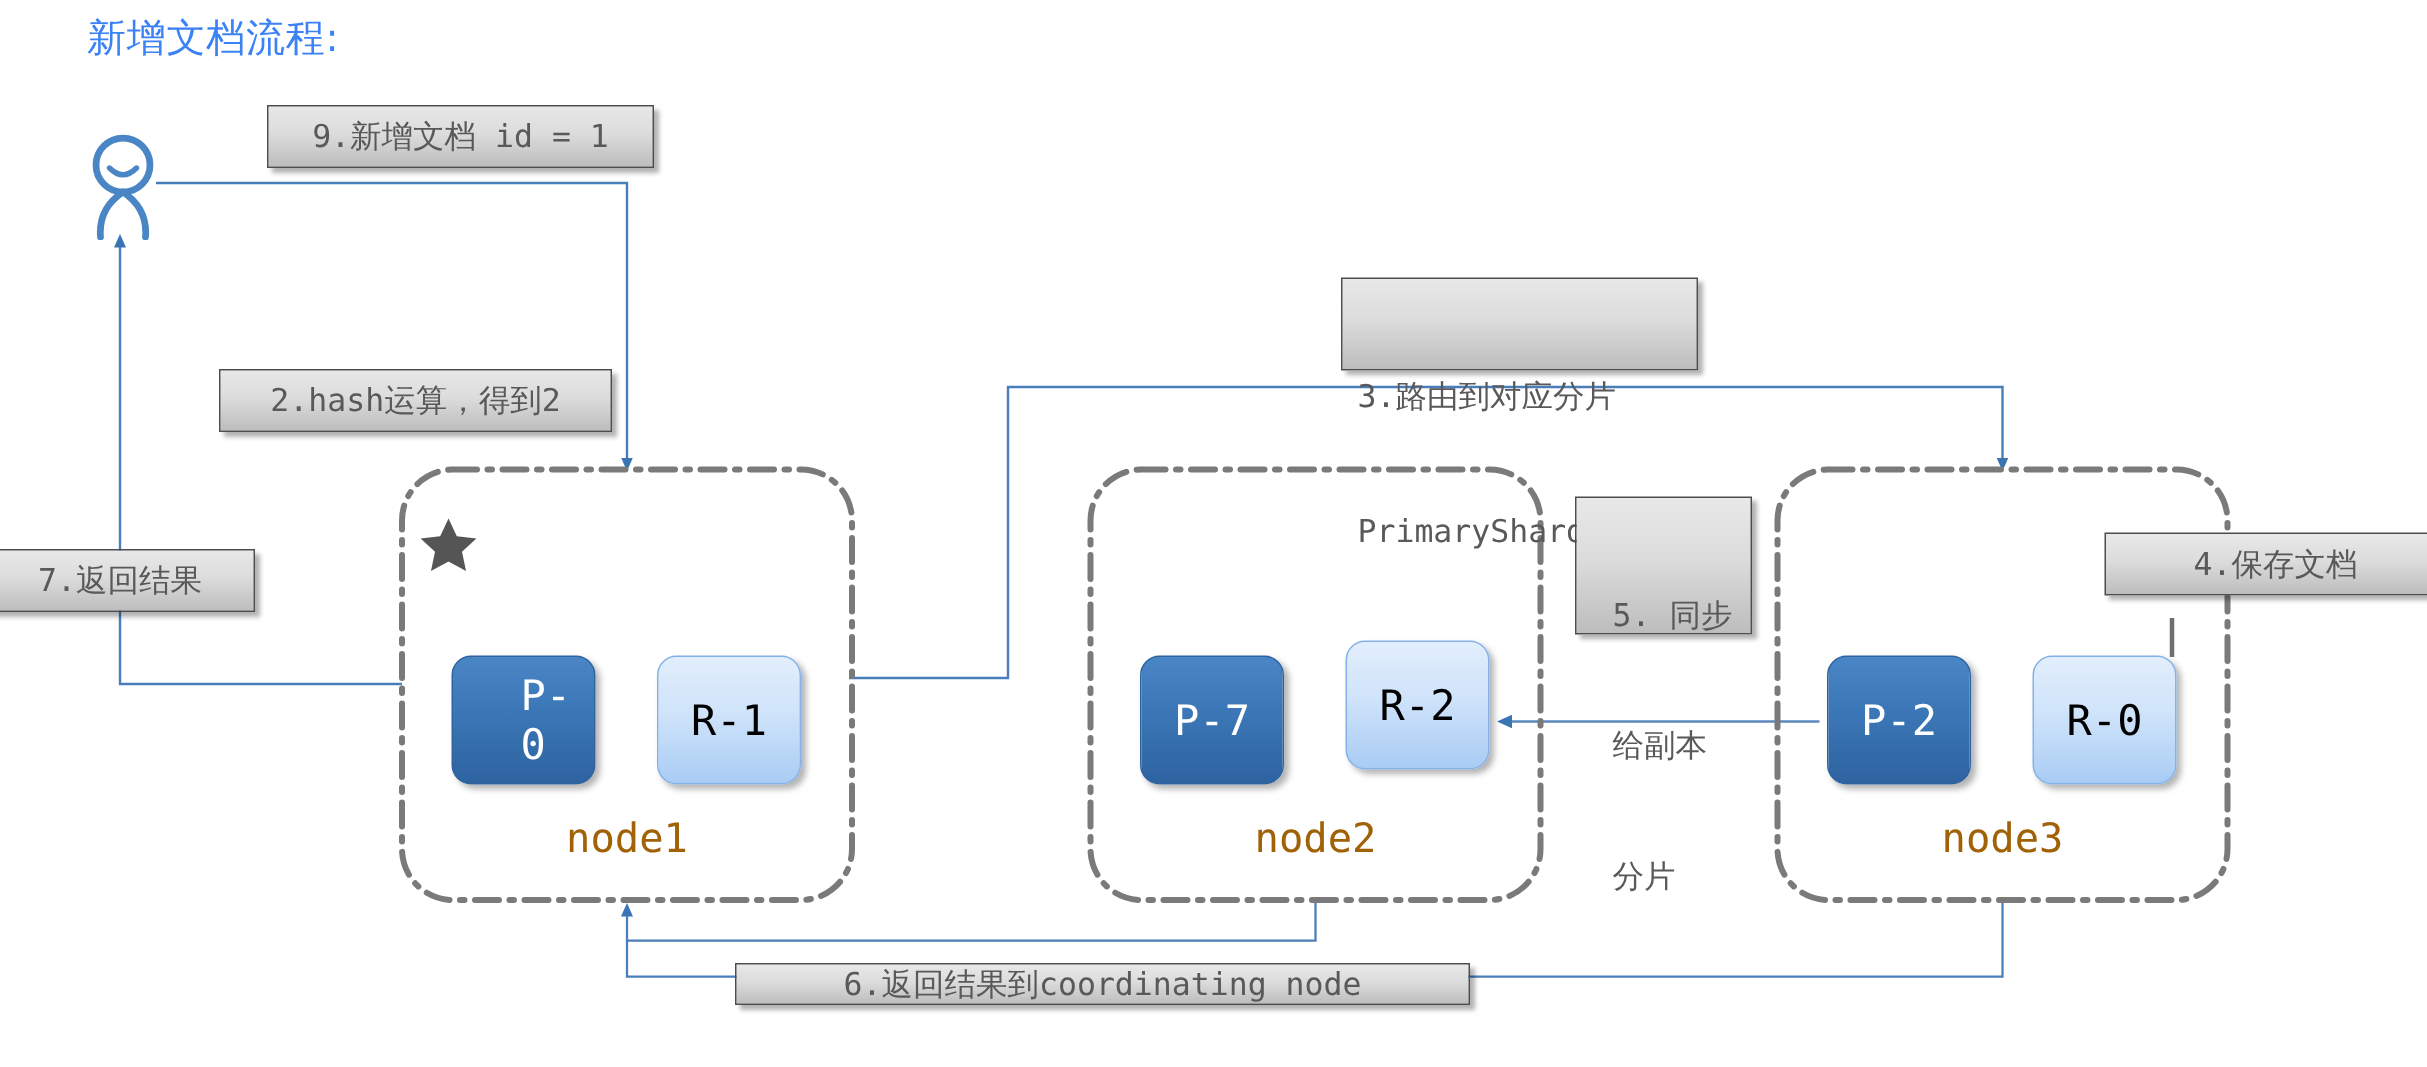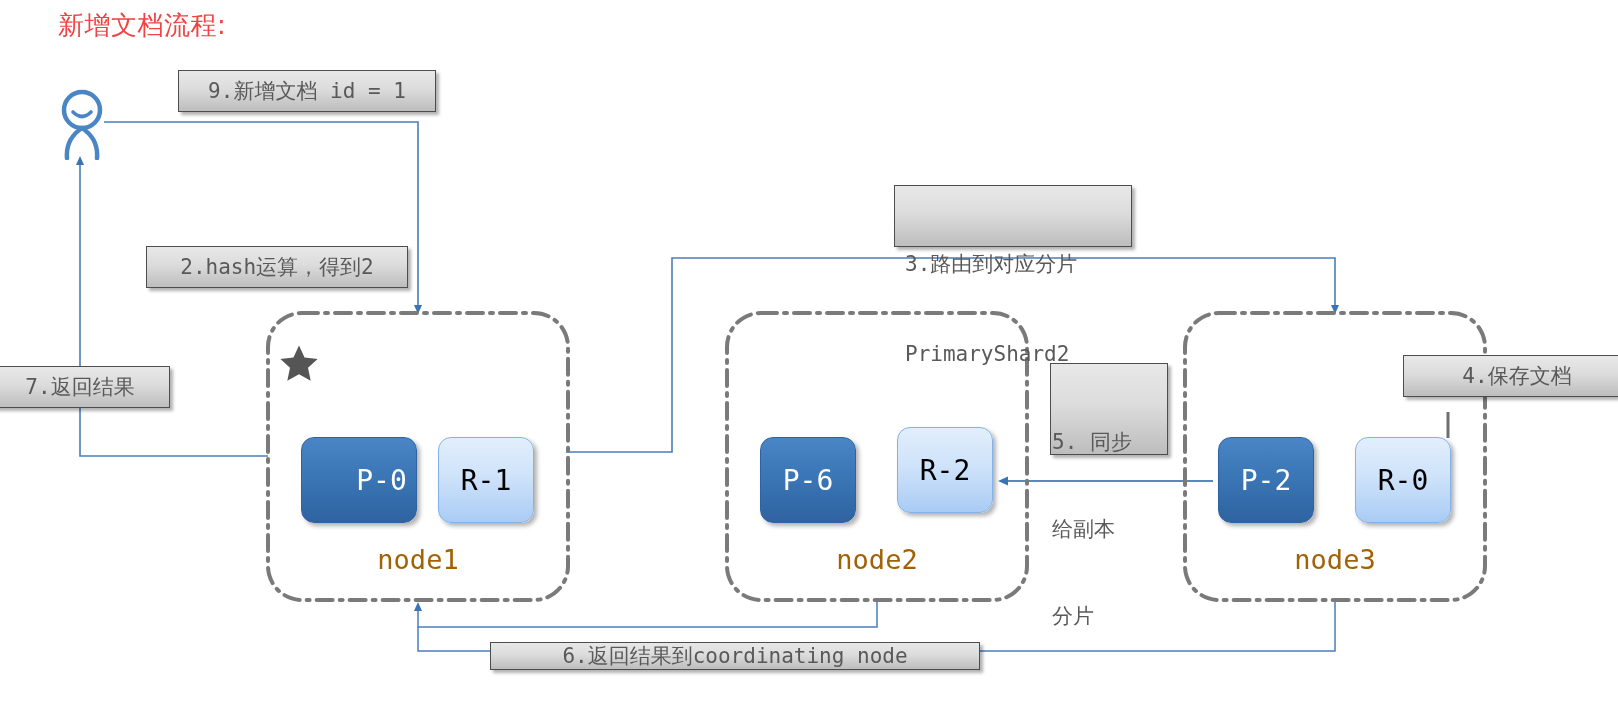--- a/index.html
+++ b/index.html
@@ -23,21 +23,21 @@
     left: 0; top: 0;
     width: 1618px; height: 711px;
     pointer-events: none;
   }
 
   
   .page-title {
     position: absolute;
     left: 58px; top: 8px;
     font-size: 26px;
-    color: #ef4444;
+    color: #3b82f6;
     letter-spacing: 0.5px;
     white-space: nowrap;
   }
 
   
   .note {
     position: absolute;
     box-sizing: border-box;
     background: linear-gradient(to bottom, #e8e8e8 0%, #dcdcdc 45%, #bdbdbd 100%);
     border: 1px solid #4d4d4d;
@@ -176,45 +176,45 @@
 
   <div class="note multiline" style="left:894px; top:185px; width:238px; height:62px;
        align-items:flex-start; justify-content:flex-start; padding:3px 10px;">
     <span class="l">3.路由到对应分片</span>
     <span class="l">PrimaryShard2</span>
   </div>
 
   <div class="note" style="left:1403px; top:355px; width:228px; height:42px;">4.保存文档</div>
 
   <div class="note multiline" style="left:1050px; top:331px; width:118px; height:92px;
-       padding:6px 1px; line-height:29px;margin-top:32px;">
+       padding:6px 24px; line-height:29px;">
     <span class="l">5. 同步</span>
     <span class="l">给副本</span>
     <span class="l">分片</span>
   </div>
 
   <div class="note" style="left:490px; top:642px; width:490px; height:28px;">6.返回结果到coordinating node</div>
 
   <div class="note" style="left:-10px; top:366px; width:180px; height:42px;">7.返回结果</div>
 
   <div class="node-box" style="left:268px; top:313px; width:300px; height:287px;"></div>
 
   <div class="star-icon" style="left:276px; top:341px;">
     <svg width="46" height="46" viewBox="0 0 24 24" xmlns="http://www.w3.org/2000/svg">
       <path fill="#555555" d="M12 2.4l2.9 6.2 6.8.8-5 4.6 1.4 6.7L12 17.4 5.9 20.7l1.4-6.7-5-4.6 6.8-.8z"></path>
     </svg>
   </div>
 
-  <div class="shard primary" style="left:301px; top:437px; width:116px; height:86px;padding-left:45px;">P-0</div>
+  <div class="shard primary" style="left:301px; top:437px; width:96px; height:86px;padding-left:45px;">P-0</div>
   <div class="shard replica" style="left:438px; top:437px; width:96px; height:86px;">R-1</div>
   <div class="node-label" style="left:268px; top:544px; width:300px;">node1</div>
 
   <div class="node-box" style="left:727px; top:313px; width:300px; height:287px;"></div>
 
-  <div class="shard primary" style="left:760px; top:437px; width:96px; height:86px;">P-6</div>
+  <div class="shard primary" style="left:760px; top:437px; width:96px; height:86px;">P-7</div>
   <div class="shard replica" style="left:897px; top:427px; width:96px; height:86px;">R-2</div>
   <div class="node-label" style="left:727px; top:544px; width:300px;">node2</div>
 
   <div class="node-box" style="left:1185px; top:313px; width:300px; height:287px;"></div>
 
   <div class="shard primary" style="left:1218px; top:437px; width:96px; height:86px;">P-2</div>
   <div class="shard replica" style="left:1355px; top:437px; width:96px; height:86px;">R-0</div>
   <div class="node-label" style="left:1185px; top:544px; width:300px;">node3</div>
 
 </div>

